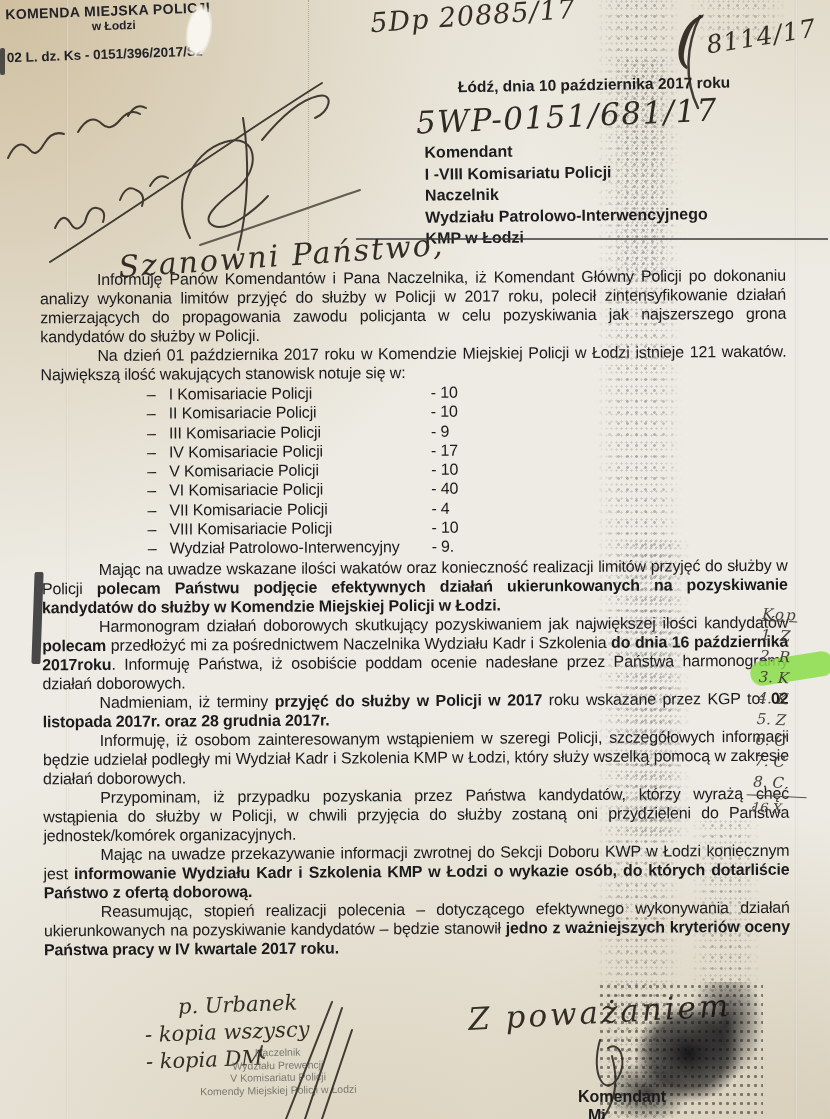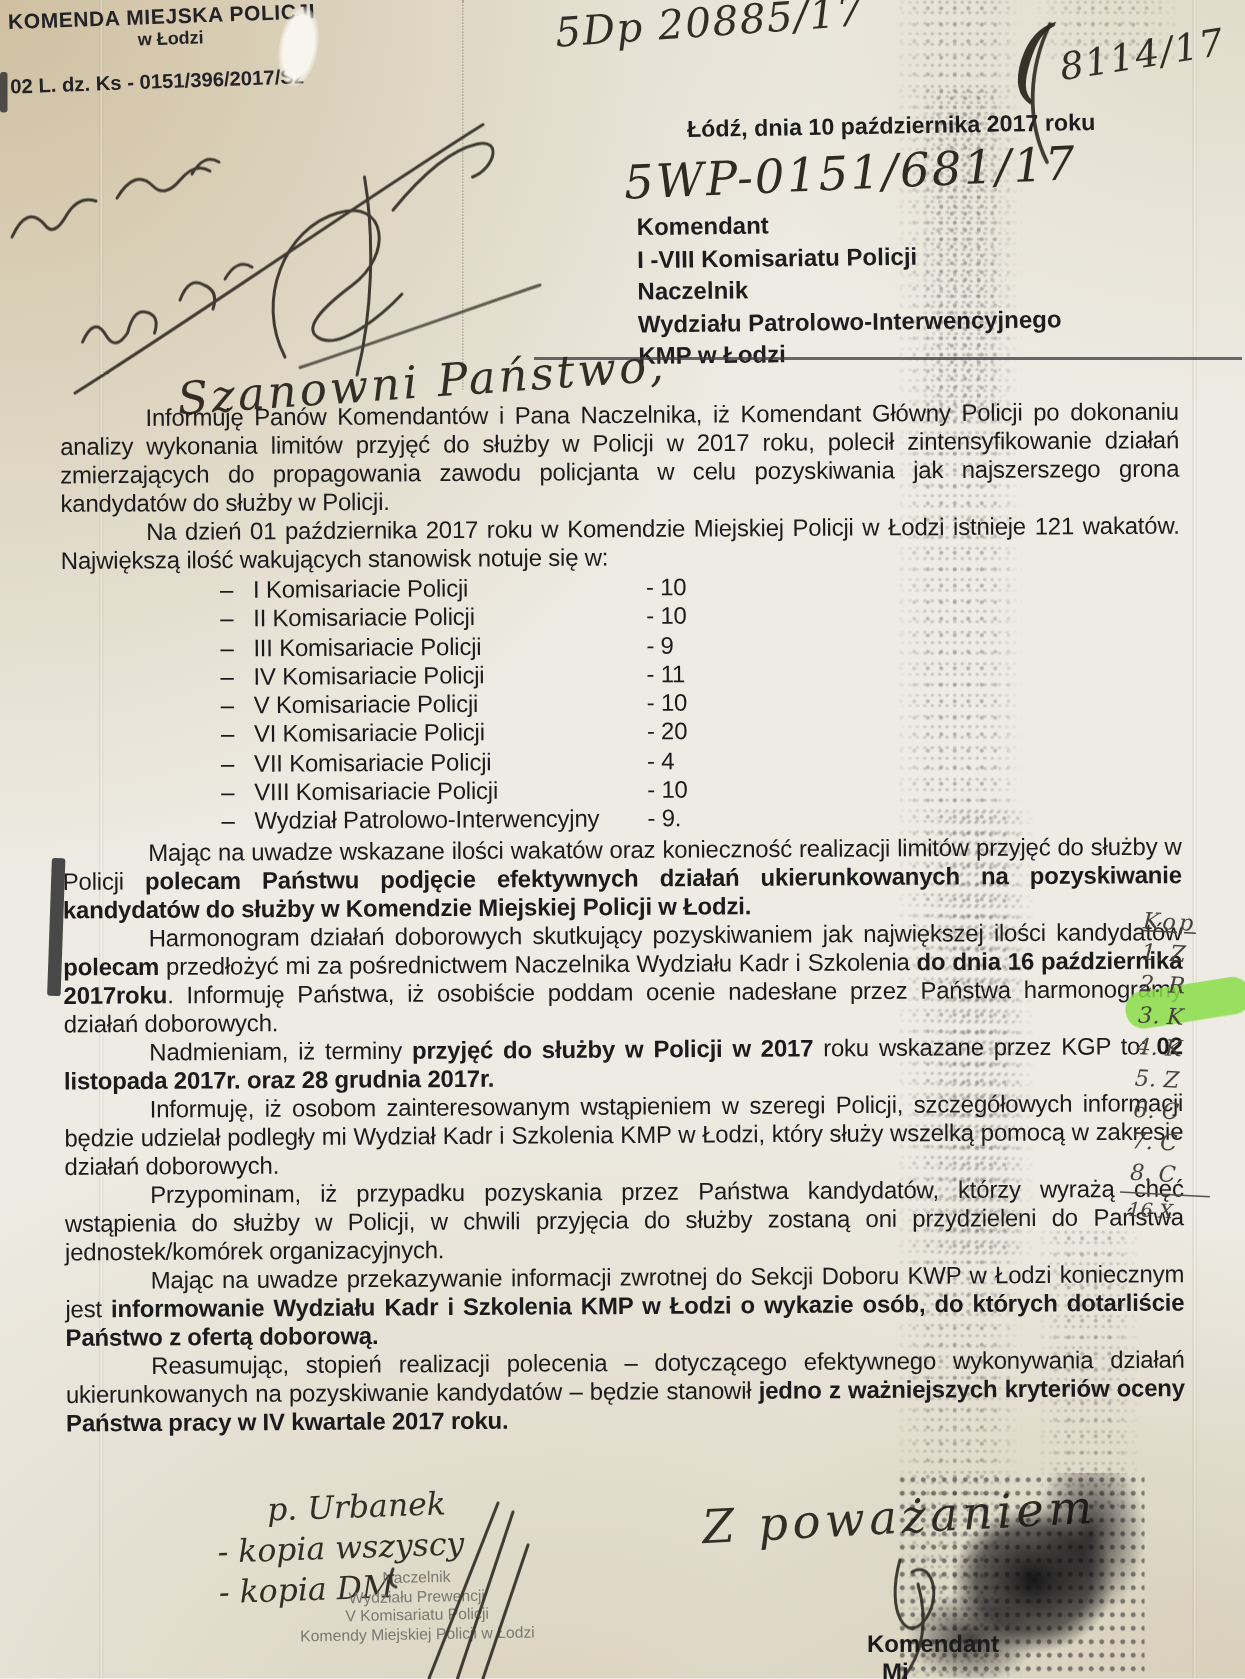--- a/index.html
+++ b/index.html
@@ -147,31 +147,31 @@
         <span>- 10</span>
       </div>
       <div class="vrow">
         <span class="dash">–</span>
         <span class="vlabel">III Komisariacie Policji</span>
         <span>- 9</span>
       </div>
       <div class="vrow">
         <span class="dash">–</span>
         <span class="vlabel">IV Komisariacie Policji</span>
-        <span>- 11</span>
+        <span>- 17</span>
       </div>
       <div class="vrow">
         <span class="dash">–</span>
         <span class="vlabel">V Komisariacie Policji</span>
         <span>- 10</span>
       </div>
       <div class="vrow">
         <span class="dash">–</span>
         <span class="vlabel">VI Komisariacie Policji</span>
-        <span>- 20</span>
+        <span>- 40</span>
       </div>
       <div class="vrow">
         <span class="dash">–</span>
         <span class="vlabel">VII Komisariacie Policji</span>
         <span>- 4</span>
       </div>
       <div class="vrow">
         <span class="dash">–</span>
         <span class="vlabel">VIII Komisariacie Policji</span>
         <span>- 10</span>

